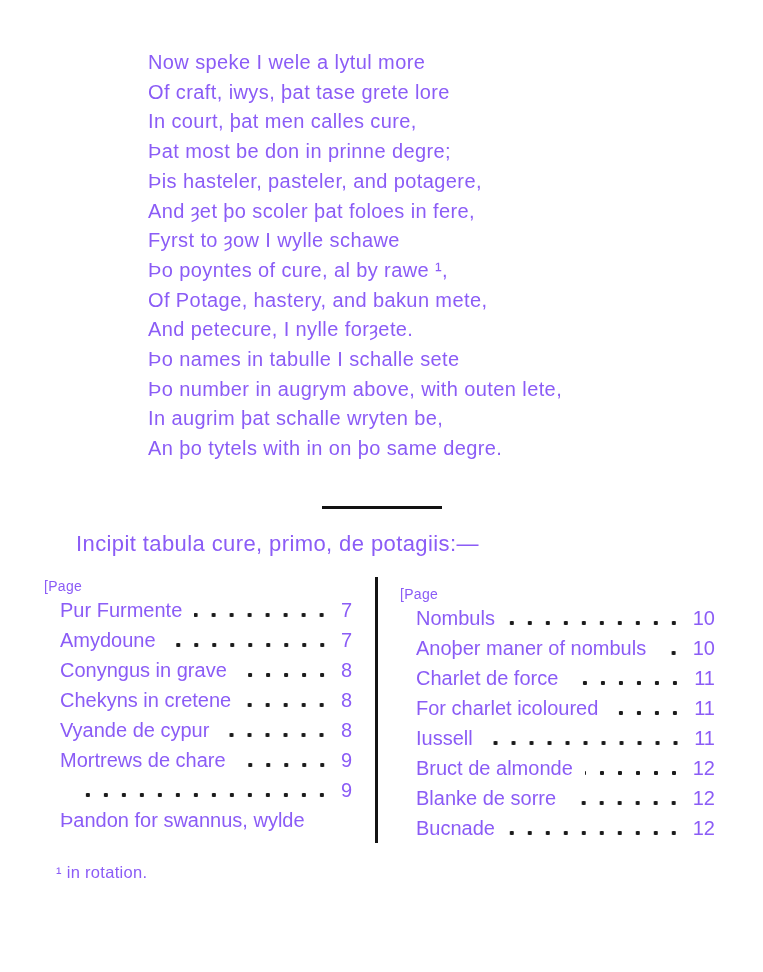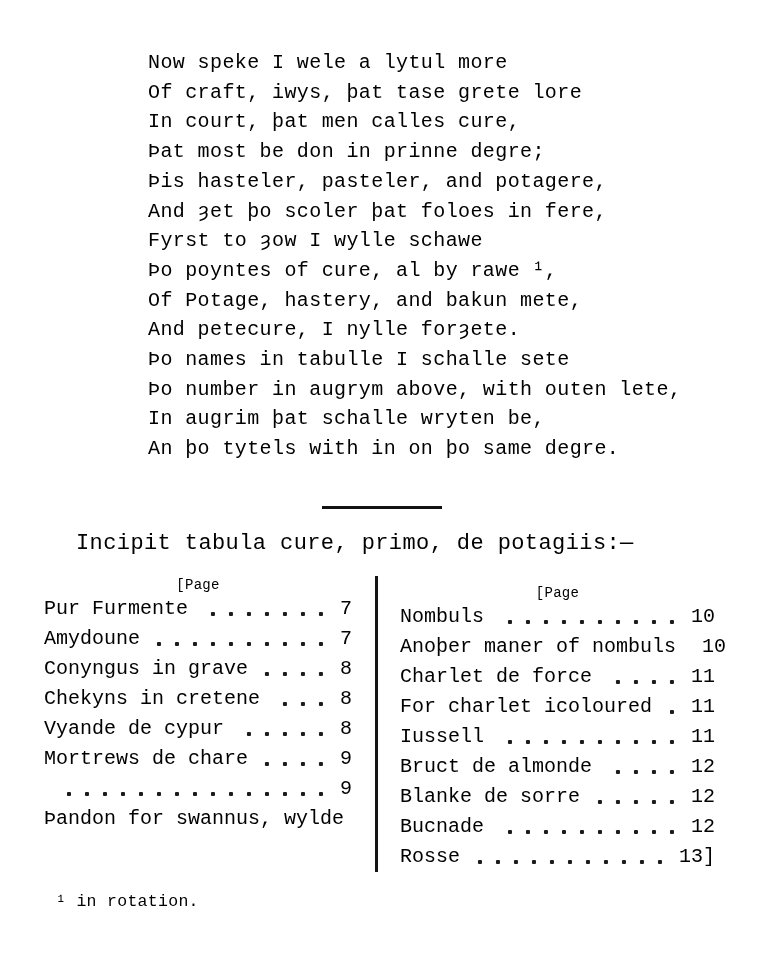--- a/index.html
+++ b/index.html
@@ -6,22 +6,22 @@
     margin: 0;
     padding: 0;
     background: #e8e8e8;
   }
   .page {
     position: relative;
     width: 763px;
     height: 972px;
     margin: 0 auto;
     background: #ffffff;
-    color: #000000;
-    font-family: Liberation Mono, monospace;
+    color: #8b5cf6;
+    font-family: Liberation Sans, sans-serif;
     overflow: hidden;
     box-sizing: border-box;
   }
   
   .poem {
     margin: 48px 0 0 148px;
     font-size: 20px;
     line-height: 29.7px;
     letter-spacing: 0.4px;
     white-space: nowrap;
@@ -52,29 +52,30 @@
   .toc-col.left  { width: 308px; }
   .toc-col.right { width: 315px; margin-top: 8px; }
   .toc-vrule {
     width: 3px;
     background: #141414;
     margin-left: 23px;
     margin-right: 22px;
     align-self: stretch;
   }
   .page-header {
-    text-align: center;
+    text-align: left;
     font-size: 14px;
     line-height: 18px;
     height: 18px;
     letter-spacing: 0.3px;
   }
   .toc-row {
     display: flex;
     align-items: baseline;
+    margin-left: 16px;
   }
   .toc-title { white-space: nowrap; }
   .toc-leader {
     flex: 1 1 auto;
     min-width: 4px;
     margin: 0 10px 7px 12px;
     height: 6px;
     align-self: flex-end;
     background-image: radial-gradient(circle, #1b1b1b 2px, rgba(0,0,0,0) 2.5px);
     background-size: 18px 6px;
@@ -198,24 +199,19 @@
       <div class="toc-row">
         <span class="toc-title">Blanke de sorre</span>
           <span class="toc-leader"></span>
           <span class="toc-page">12</span>
       </div>
       <div class="toc-row">
         <span class="toc-title">Bucnade</span>
           <span class="toc-leader"></span>
           <span class="toc-page">12</span>
       </div>
-      <div class="toc-row">
-        <span class="toc-title">Rosse</span>
-          <span class="toc-leader"></span>
-          <span class="toc-page">13]</span>
-      </div>
     </div>
 
   </div>
 
   <div class="footnote">¹ in rotation.</div>
 
 </div>
 
 </body></html>

